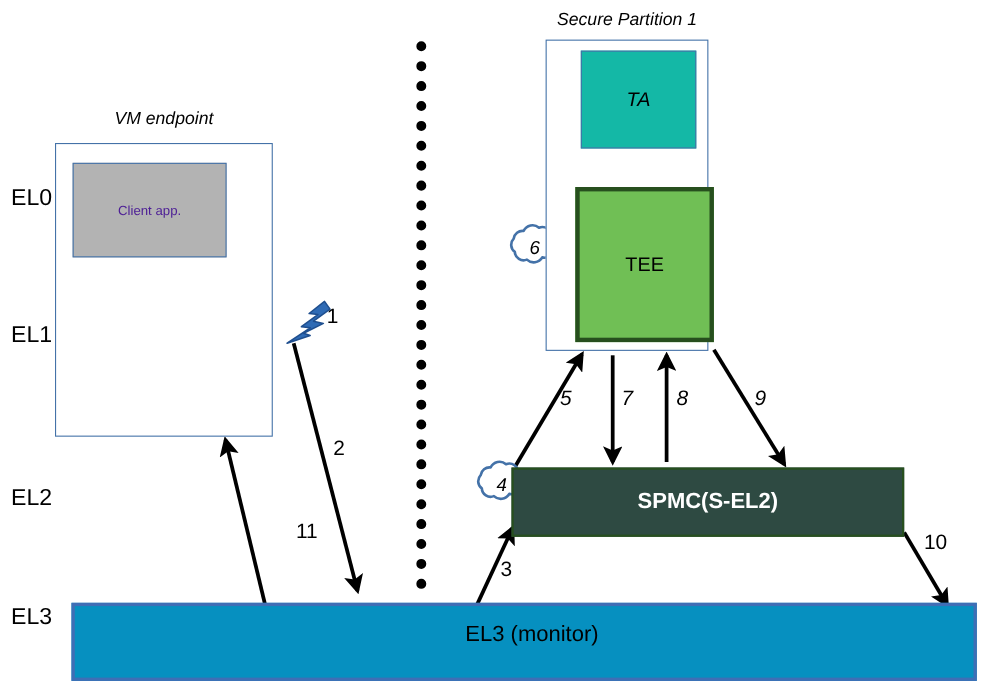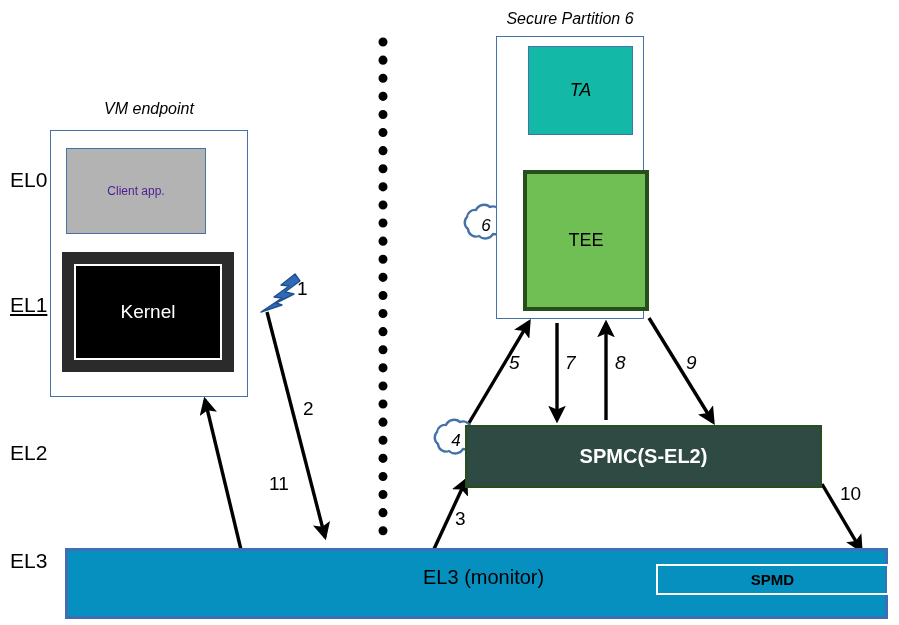--- a/index.html
+++ b/index.html
@@ -233,59 +233,51 @@
                a8,8 0 0 1 11,8
                a8,8 0 0 1 2,11
                a8,8 0 0 1 -10,8
                a9,9 0 0 1 -14,2
                a8,8 0 0 1 -11,-7
                a8,8 0 0 1 -1,-12 Z" fill="#ffffff" stroke="#4472a8" stroke-width="2.4" stroke-linejoin="round"></path>
     </g>
   </svg>
 
   <div class="abs el-label" style="left:10px; top:168px;">EL0</div>
-  <div class="abs el-label" style="left:10px; top:293px;text-decoration:underline;">EL1</div>
+  <div class="abs el-label" style="left:10px; top:293px;">EL1</div>
   <div class="abs el-label" style="left:10px; top:441px;">EL2</div>
   <div class="abs el-label" style="left:10px; top:549px;">EL3</div>
 
   <div class="abs group-title" style="left:50px; top:100px; width:198px;">VM endpoint</div>
 
   <div class="abs vm-box" style="left:50px; top:130px; width:198px; height:267px;"></div>
 
   <div class="abs client-app" style="left:66px; top:148px; width:140px; height:86px;">
     <span>Client app.</span>
   </div>
 
-  <div class="abs kernel-outer" style="left:62px; top:252px; width:172px; height:120px;">
-    <div class="kernel-inner">
-      <span>Kernel</span>
-    </div>
-  </div>
-
-  <div class="abs group-title" style="left:496px; top:10px; width:148px;">Secure Partition 6</div>
+
+  <div class="abs group-title" style="left:496px; top:10px; width:148px;">Secure Partition 1</div>
 
   <div class="abs sp-box" style="left:496px; top:36px; width:148px; height:283px;"></div>
 
   <div class="abs ta-box" style="left:528px; top:46px; width:105px; height:89px;">
     <span>TA</span>
   </div>
 
   <div class="abs tee-box" style="left:523px; top:170px; width:126px; height:141px;">
     <span>TEE</span>
   </div>
 
   <div class="abs spmc-box" style="left:465px; top:425px; width:357px; height:63px;">
     <span>SPMC(S-EL2)</span>
   </div>
 
   <div class="abs el3-bar" style="left:65px; top:548px; width:823px; height:71px;">
     <div class="abs el3-monitor-label" style="left:355px; top:15px;">EL3 (monitor)</div>
-    <div class="abs spmd-box" style="left:588px; top:13px; width:233px; height:31px;">
-      <span>SPMD</span>
-    </div>
   </div>
 
   <div class="abs arrow-num" style="left:297px; top:278px;">1</div>
   <div class="abs arrow-num" style="left:303px; top:398px;">2</div>
   <div class="abs arrow-num" style="left:455px; top:508px;">3</div>
   <div class="abs arrow-num ital" style="left:509px; top:352px;">5</div>
   <div class="abs arrow-num ital" style="left:565px; top:352px;">7</div>
   <div class="abs arrow-num ital" style="left:615px; top:352px;">8</div>
   <div class="abs arrow-num ital" style="left:686px; top:352px;">9</div>
   <div class="abs arrow-num" style="left:840px; top:483px;">10</div>

